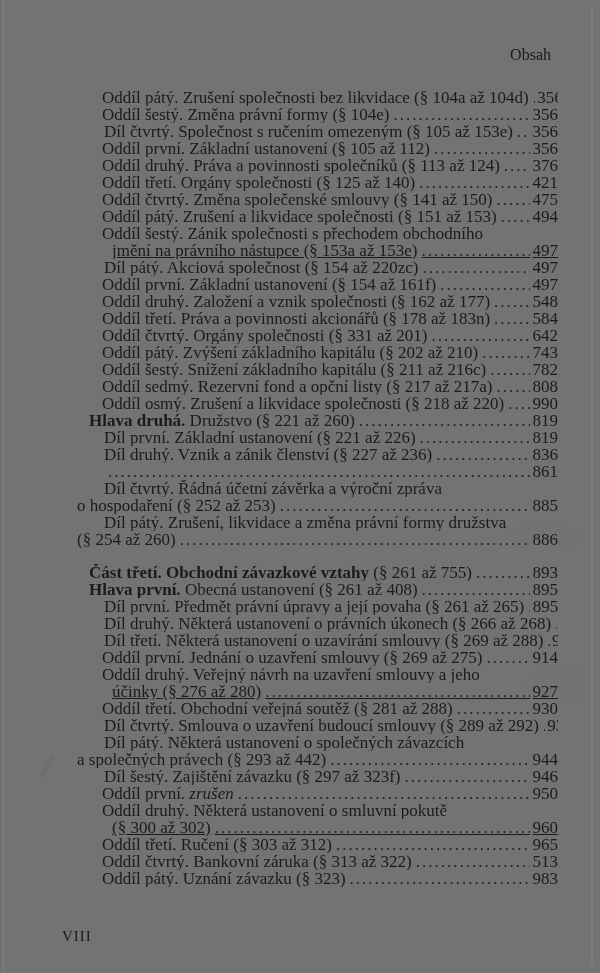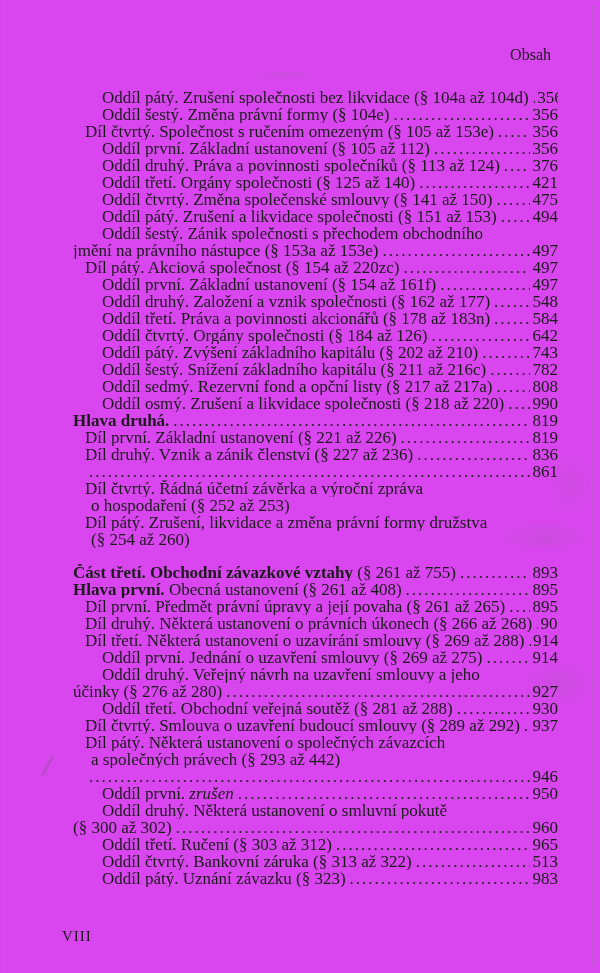--- a/index.html
+++ b/index.html
@@ -6,46 +6,46 @@
   body{
     width:600px;height:973px;
     background:#ffffff;
     font-family:"Liberation Serif","DejaVu Serif",serif;
     color:#1b1b1b;
     position:relative;
     overflow:hidden;
   }
   .page{
     position:absolute;inset:0;
-    background:#d946ef;
+    background:#737373;
   }
   
   .header{
     position:absolute;top:46px;right:49px;
     font-size:16px;line-height:17px;
     color:#1b1b1b;
   }
   
   .toc{
     position:absolute;top:89px;left:73px;right:42px;
   }
   .toc-row{
     display:flex;align-items:baseline;
     height:17px;line-height:17px;
     font-size:17px;
     overflow:hidden;
   }
   .toc-row span{white-space:pre;}
   .toc-spacer{height:16px;}
   .lvl-hlava{margin-left:0;}
-  .lvl-dil{margin-left:12px;align-items:flex-end;}
+  .lvl-dil{margin-left:31px;align-items:flex-end;}
   .lvl-oddil{margin-left:29px;}
-  .lvl-dil-cont{margin-left:18px;flex-direction:column;}
-  .lvl-oddil-cont{}
-  .b{font-weight:700;}
+  .lvl-dil-cont{margin-left:4px;}
+  .lvl-oddil-cont{margin-left:39px;text-decoration:underline;}
+  .b{font-weight:700;margin-left:16px;}
   .it{font-style:italic;}
   .leader{
     flex:1 1 auto;
     overflow:hidden;
     letter-spacing:2px;
     padding:0 2px 0 4px;
     color:#242424;
   }
   .pg{
     flex:0 0 auto;
@@ -155,21 +155,21 @@
         <span class="t">Oddíl druhý. Založení a vznik společnosti (§ 162 až 177)</span>
         <span class="leader">......................................................................................................................................................</span>
         <span class="pg">548</span>
       </div>
       <div class="toc-row lvl-oddil">
         <span class="t">Oddíl třetí. Práva a povinnosti akcionářů (§ 178 až 183n)</span>
         <span class="leader">......................................................................................................................................................</span>
         <span class="pg">584</span>
       </div>
       <div class="toc-row lvl-oddil">
-        <span class="t">Oddíl čtvrtý. Orgány společnosti (§ 184 až 126)</span>
+        <span class="t">Oddíl čtvrtý. Orgány společnosti (§ 331 až 201)</span>
         <span class="leader">......................................................................................................................................................</span>
         <span class="pg">642</span>
       </div>
       <div class="toc-row lvl-oddil">
         <span class="t">Oddíl pátý. Zvýšení základního kapitálu (§ 202 až 210)</span>
         <span class="leader">......................................................................................................................................................</span>
         <span class="pg">743</span>
       </div>
       <div class="toc-row lvl-oddil">
         <span class="t">Oddíl šestý. Snížení základního kapitálu (§ 211 až 216c)</span>
@@ -181,20 +181,21 @@
         <span class="leader">......................................................................................................................................................</span>
         <span class="pg">808</span>
       </div>
       <div class="toc-row lvl-oddil">
         <span class="t">Oddíl osmý. Zrušení a likvidace společnosti (§ 218 až 220)</span>
         <span class="leader">......................................................................................................................................................</span>
         <span class="pg">990</span>
       </div>
       <div class="toc-row lvl-hlava">
         <span class="b">Hlava druhá.</span>
+        <span class="t"> Družstvo (§ 221 až 260)</span>
         <span class="leader">......................................................................................................................................................</span>
         <span class="pg">819</span>
       </div>
       <div class="toc-row lvl-dil">
         <span class="t">Díl první. Základní ustanovení (§ 221 až 226)</span>
         <span class="leader">......................................................................................................................................................</span>
         <span class="pg">819</span>
       </div>
       <div class="toc-row lvl-dil">
         <span class="t">Díl druhý. Vznik a zánik členství (§ 227 až 236)</span>
@@ -274,20 +275,21 @@
       </div>
       <div class="toc-row lvl-dil">
         <span class="t">Díl pátý. Některá ustanovení o společných závazcích</span>
       </div>
       <div class="toc-row lvl-dil-cont">
         <span class="t">a společných právech (§ 293 až 442)</span>
         <span class="leader">......................................................................................................................................................</span>
         <span class="pg">944</span>
       </div>
       <div class="toc-row lvl-dil">
+        <span class="t">Díl šestý. Zajištění závazku (§ 297 až 323f)</span>
         <span class="leader">......................................................................................................................................................</span>
         <span class="pg">946</span>
       </div>
       <div class="toc-row lvl-oddil">
         <span class="t">Oddíl první. </span>
         <span class="it">zrušen</span>
         <span class="leader">......................................................................................................................................................</span>
         <span class="pg">950</span>
       </div>
       <div class="toc-row lvl-oddil">

